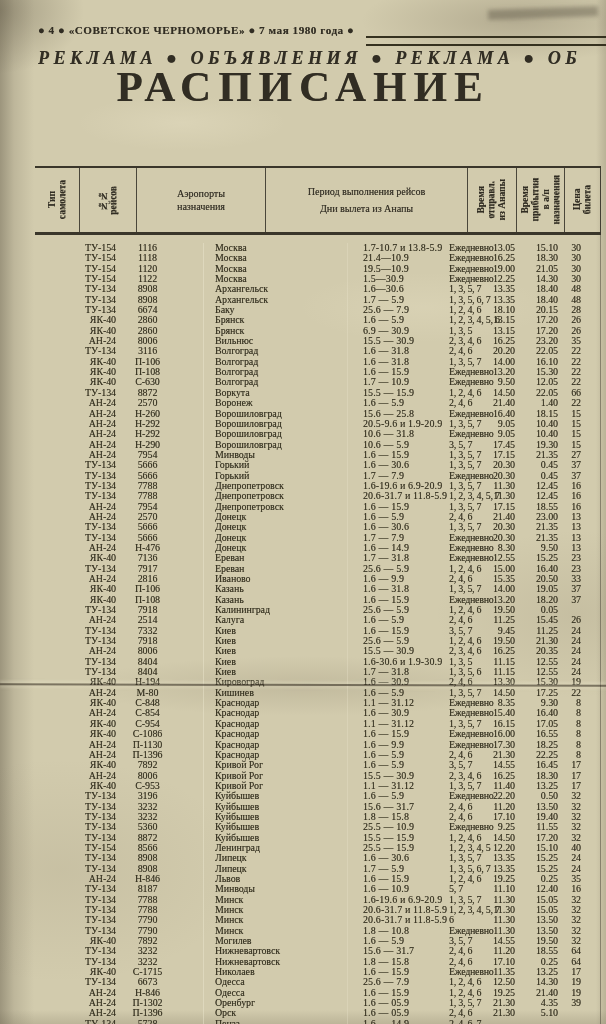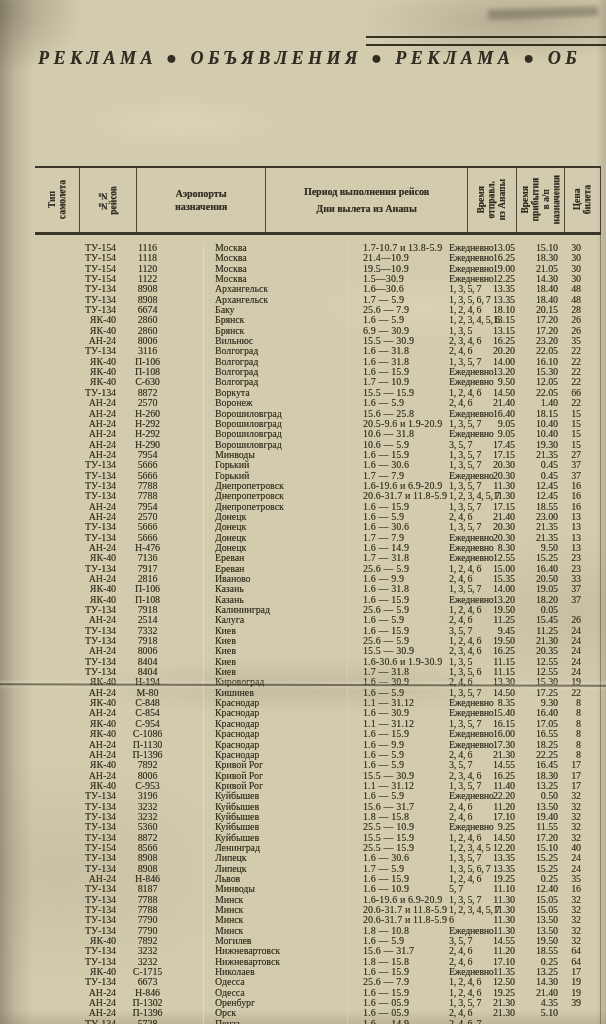--- a/index.html
+++ b/index.html
@@ -30,21 +30,21 @@
   .sub1{position:absolute; top:112px; left:0; width:100%; text-align:center; font-size:20px; font-weight:bold; letter-spacing:.5px;}
   .sub2{position:absolute; top:134px; left:0; width:100%; text-align:center; font-size:20px; font-weight:bold; letter-spacing:.5px;}
 
   
   .thead{position:absolute; top:166px; left:35px; width:566px; height:69px;
     border-top:2.5px solid #3a362a; border-bottom:3px solid #3a362a;
     display:flex; box-sizing:border-box;}
   .hc{box-sizing:border-box; border-right:1px solid #4a463a; display:flex; align-items:center; justify-content:center; overflow:hidden;}
   .hc:first-child{border-left:none;}
   .rot{writing-mode:vertical-rl; transform:rotate(180deg); font-size:9.5px; font-weight:bold; line-height:1.1; white-space:pre-line; text-align:center;}
-  .hc-horiz{flex-direction:column; justify-content:center; font-size:10px; font-weight:bold; text-align:center; line-height:13px;}
+  .hc-horiz{flex-direction:column; justify-content:center; font-size:10px; font-weight:normal; text-align:center; line-height:13px;}
   .hc-period div{margin:2px 12px;}
 
   
   .tbody{position:absolute; top:243px; left:35px; width:566px; bottom:0; overflow:hidden;}
   table{border-collapse:collapse; table-layout:fixed; width:566px; font-size:9.8px;}
   td{padding:0; line-height:10.35px; white-space:nowrap; overflow:visible; vertical-align:top; font-family:"Liberation Serif", serif; color:#35311f;}
   td.c-type{text-align:right; padding-right:4px;}
   td.c-flight{text-align:center;}
   td.c-dest{padding-left:40px;}
   td.c-period .per{display:inline-block; min-width:86px; padding-left:18px; letter-spacing:.2px;}
@@ -62,24 +62,26 @@
   .edge-r{position:absolute; top:166px; left:600px; width:1px; height:858px; background:rgba(58,54,42,.45);}
   .smudge-top{position:absolute; top:8px; left:488px; width:110px; height:10px; background:rgba(70,62,48,.35); filter:blur(2px); transform:rotate(-2deg);}
 </style>
 </head>
 <body>
 
 <div class="page ink">
 
   <div class="smudge-top"></div>
 
+  <div class="mast-line">● 4 ●  «СОВЕТСКОЕ ЧЕРНОМОРЬЕ»  ●  7 мая  1980 года  ●</div>
   <div class="rule-right"></div>
 
   <div class="banner">РЕКЛАМА ● ОБЪЯВЛЕНИЯ ● РЕКЛАМА ● ОБ</div>
 
+  <div class="title">РАСПИСАНИЕ</div>
 
   <div class="thead">
     <div class="hc" style="width:45px">
       <span class="rot">Тип
 самолета</span>
     </div>
     <div class="hc" style="width:57px">
       <span class="rot">№№
 рейсов</span>
     </div>

